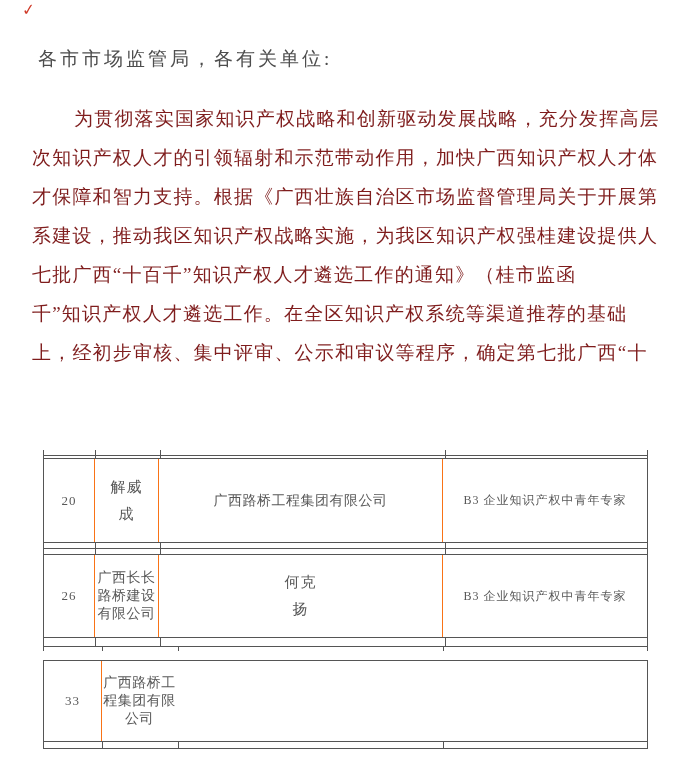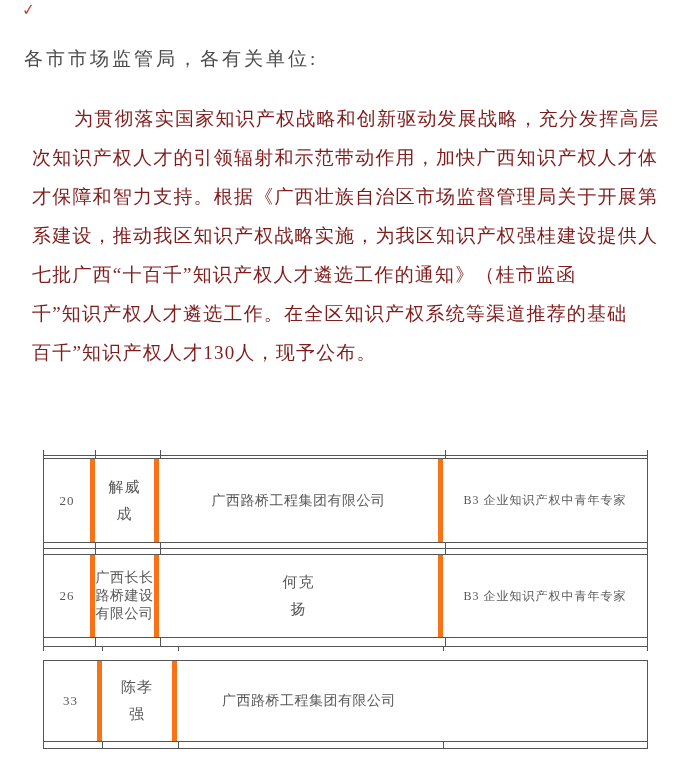--- a/index.html
+++ b/index.html
@@ -21,21 +21,21 @@
     left: 22px;
     top: 0px;
     font-size: 16px;
     font-weight: bold;
     color: #cf3a28;
     transform: rotate(-6deg);
     font-family: "DejaVu Sans", sans-serif;
   }
   .salutation {
     position: absolute;
-    left: 24px;
+    left: 38px;
     top: 46px;
     font-size: 19px;
     letter-spacing: 3px;
     color: #4d4d4d;
     white-space: nowrap;
   }
   .paragraph {
     position: absolute;
     left: 32px;
     top: 99px;
@@ -68,21 +68,21 @@
     left: 43px;
     width: 603px;
     border: 1px solid #555555;
     display: grid;
     background: #ffffff;
     color: #585858;
   }
   .trow-a { grid-template-columns: 51px 64px 284px 1fr; }
   .trow-b { grid-template-columns: 58px 75px 264px 1fr; }
   .cell {
-    border-right: 5px solid #f97316;
+    border-right: 1px solid #f97316;
     display: flex;
     align-items: center;
     justify-content: center;
     text-align: center;
     overflow: hidden;
   }
   .cell:last-child { border-right: none; }
   .c-no { font-size: 13px; letter-spacing: 1px; }
   .c-name { font-size: 15px; }
   .c-name .namewrap {
@@ -104,21 +104,21 @@
 
   <div class="salutation">各市市场监管局，各有关单位:</div>
 
   <div class="paragraph">
     <div class="pline indent">为贯彻落实国家知识产权战略和创新驱动发展战略，充分发挥高层</div>
     <div class="pline">次知识产权人才的引领辐射和示范带动作用，加快广西知识产权人才体</div>
     <div class="pline">才保障和智力支持。根据《广西壮族自治区市场监督管理局关于开展第</div>
     <div class="pline">系建设，推动我区知识产权战略实施，为我区知识产权强桂建设提供人</div>
     <div class="pline">七批广西“十百千”知识产权人才遴选工作的通知》（桂市监函</div>
     <div class="pline">千”知识产权人才遴选工作。在全区知识产权系统等渠道推荐的基础</div>
-    <div class="pline">百千”知识产权人才130人，现予公布。</div>
+    <div class="pline">上，经初步审核、集中评审、公示和审议等程序，确定第七批广西“十</div>
   </div>
 
   <div class="hline" style="top:455px"></div>
   <div class="vstub" style="left:43px;top:450px;height:8px"></div>
   <div class="vstub" style="left:95px;top:450px;height:8px"></div>
   <div class="vstub" style="left:160px;top:450px;height:8px"></div>
   <div class="vstub" style="left:445px;top:450px;height:8px"></div>
   <div class="vstub" style="left:647px;top:450px;height:8px"></div>
 
   <div class="trow trow-a" style="top:458px;height:83px">
@@ -153,23 +153,20 @@
   <div class="vstub" style="left:445px;top:638px;height:8px"></div>
   <div class="vstub" style="left:647px;top:638px;height:8px"></div>
   <div class="vstub" style="left:43px;top:646px;height:5px"></div>
   <div class="vstub" style="left:102px;top:646px;height:5px"></div>
   <div class="vstub" style="left:178px;top:646px;height:5px"></div>
   <div class="vstub" style="left:443px;top:646px;height:5px"></div>
   <div class="vstub" style="left:647px;top:646px;height:5px"></div>
 
   <div class="trow trow-b" style="top:660px;height:80px">
     <div class="cell c-no">33</div>
-    <div class="cell c-name">
-        <span class="namewrap">陈孝强</span>
-      </div>
     <div class="cell c-company">广西路桥工程集团有限公司</div>
   </div>
 
   <div class="hline" style="top:748px"></div>
   <div class="vstub" style="left:43px;top:741px;height:7px"></div>
   <div class="vstub" style="left:102px;top:741px;height:7px"></div>
   <div class="vstub" style="left:178px;top:741px;height:7px"></div>
   <div class="vstub" style="left:443px;top:741px;height:7px"></div>
   <div class="vstub" style="left:647px;top:741px;height:7px"></div>
 

